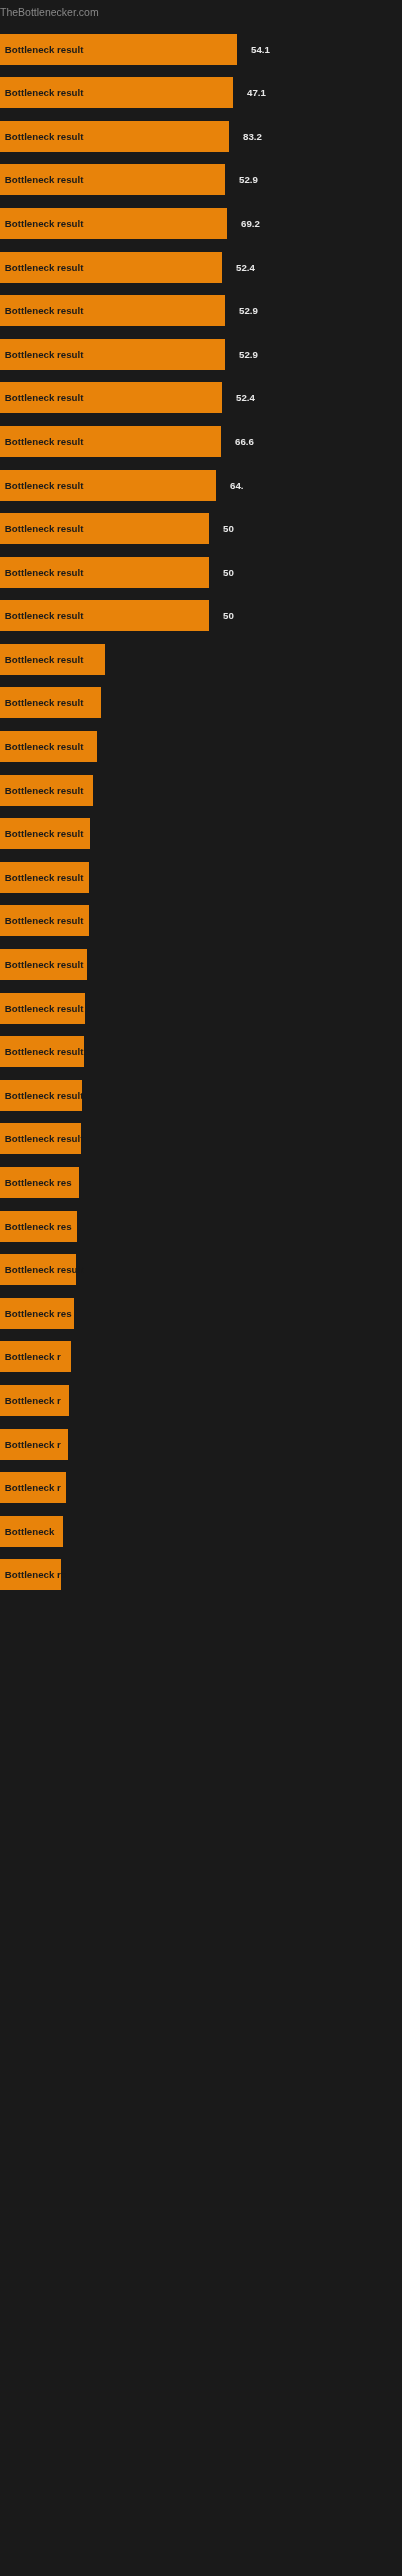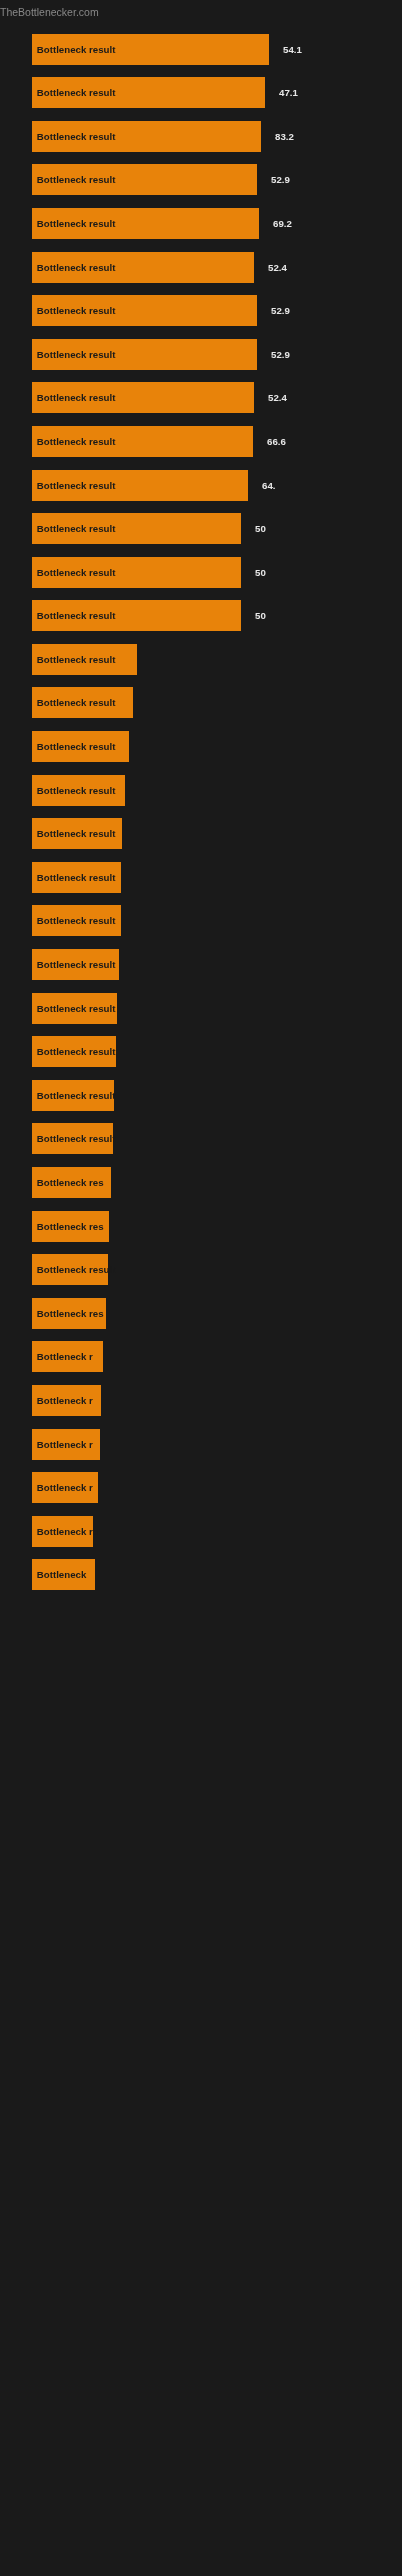--- a/index.html
+++ b/index.html
@@ -30,21 +30,20 @@
       display: flex;
       align-items: center;
       position: relative;
     }
     .bar {
       background-color: #e8830a;
       height: 31px;
       display: flex;
       align-items: center;
       padding-left: 4.8px;
-      margin-left: 32px;
     }
     .bar-label {
       color: #1a1a1a;
       font-size: 9.7px;
       font-weight: bold;
       white-space: nowrap;
     }
     .bar-value {
       color: #e8e8e8;
       font-size: 9.7px;
@@ -310,26 +309,26 @@
     </div>
     <div class="bar-row">
       <div class="bar-container">
         <div class="bar" style="width: 66px;">
           <span class="bar-label">Bottleneck r</span>
         </div>
       </div>
     </div>
     <div class="bar-row">
       <div class="bar-container">
+        <div class="bar" style="width: 63px;">
+          <span class="bar-label">Bottleneck</span>
+        </div>
+      </div>
+    </div>
+    <div class="bar-row">
+      <div class="bar-container">
         <div class="bar" style="width: 61px;">
           <span class="bar-label">Bottleneck re</span>
-        </div>
-      </div>
-    </div>
-    <div class="bar-row">
-      <div class="bar-container">
-        <div class="bar" style="width: 63px;">
-          <span class="bar-label">Bottleneck</span>
         </div>
       </div>
     </div>
   </div>
 
 
 </body></html>

